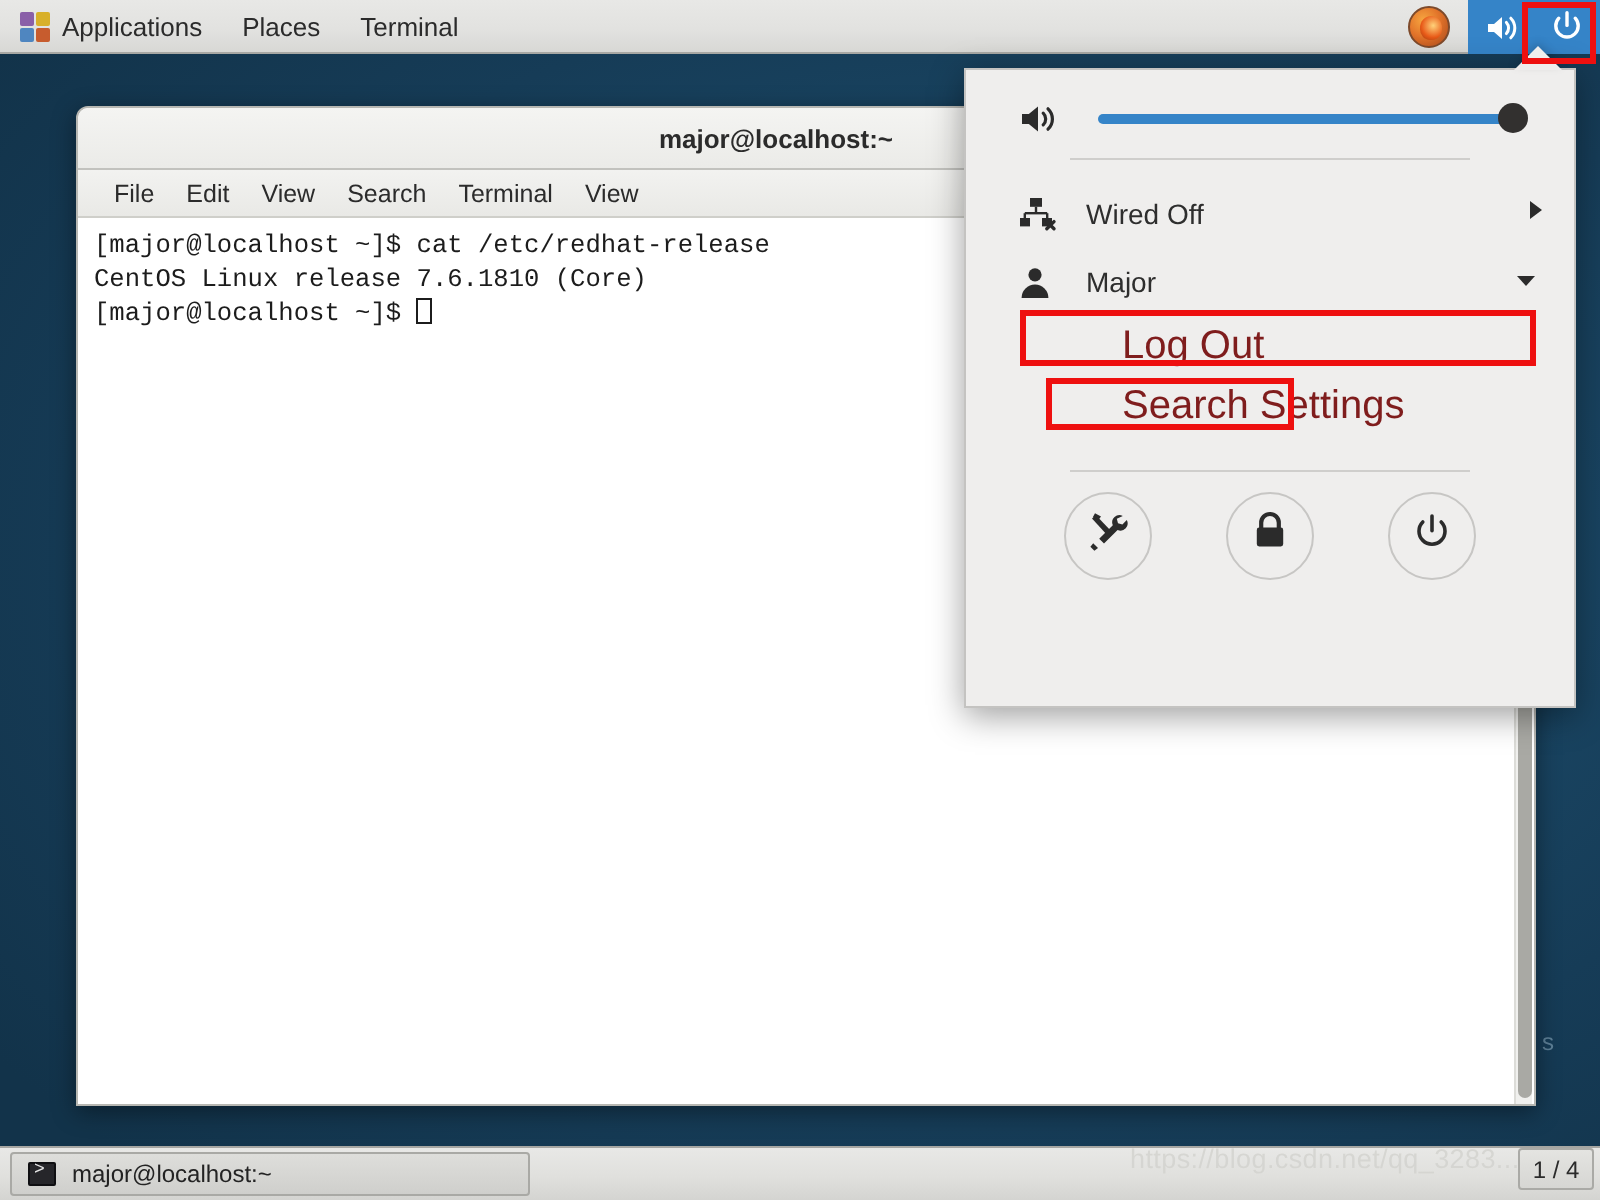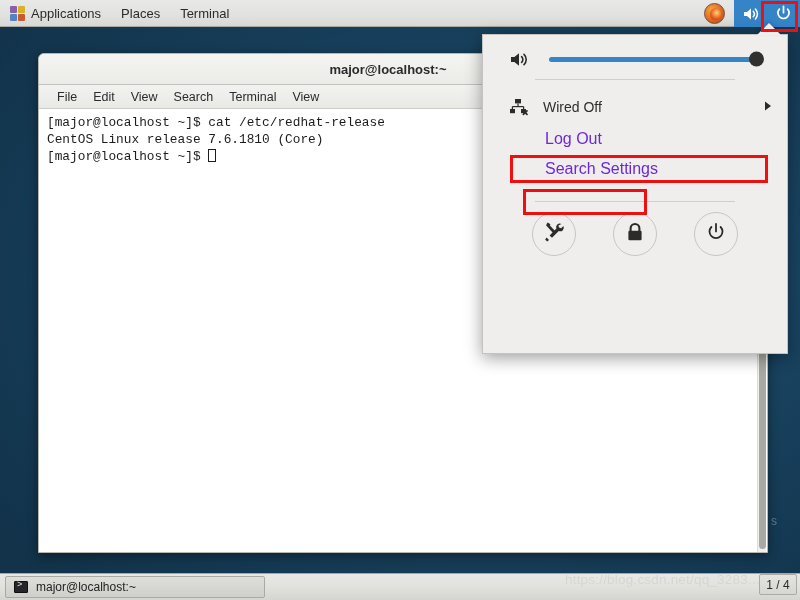--- a/index.html
+++ b/index.html
@@ -211,21 +211,21 @@
     position: absolute;
     right: -9px; top: 50%;
     transform: translateY(-50%);
     width: 15px; height: 15px;
     border-radius: 50%;
     background: #32302f;
   }
 
   #user-row { padding-right: 18px; }
   .sm-sub-label {
-    font-size: 16px; color: #6d28d9;
+    font-size: 20px; color: #7f1d1d; margin-left: 16px;
   }
   .sm-sub-row {
     height: 30px;
     padding-left: 62px;
     display: flex; align-items: center;
     cursor: default;
   }
 
   #action-buttons {
     display: flex; align-items: center; justify-content: space-around;
@@ -412,20 +412,34 @@
       </svg>
     </span>
     <span class="sm-label">Wired Off</span>
     <span style="margin-left:auto">
       <svg width="10" height="12" viewBox="0 0 10 12">
           <path d="M2 1.5 L8 6 L2 10.5 Z" fill="#2b2b2b"></path>
         </svg>
     </span>
   </div>
 
+  <div class="sm-row" id="user-row">
+    <span class="sm-icon">
+      <svg width="17" height="17" viewBox="0 0 17 17">
+        <circle cx="8.5" cy="4.4" r="3.3" fill="#2b2b2b"></circle>
+        <path d="M1.8 16 a6.7 6.7 0 0 1 13.4 0 Z" fill="#2b2b2b"></path>
+      </svg>
+    </span>
+    <span class="sm-label">Major</span>
+    <span style="margin-left:auto">
+      <svg width="12" height="10" viewBox="0 0 12 10">
+          <path d="M1.5 3 L10.5 3 L6 8 Z" fill="#2b2b2b"></path>
+        </svg>
+    </span>
+  </div>
 
   <div class="sm-sub-row">
     <span class="sm-sub-label">Log Out</span>
   </div>
   <div class="sm-sub-row">
     <span class="sm-sub-label">Search Settings</span>
   </div>
 
   <div class="sm-sep-wrap" style="margin-top:17px">
     <div class="sm-sep"></div>

